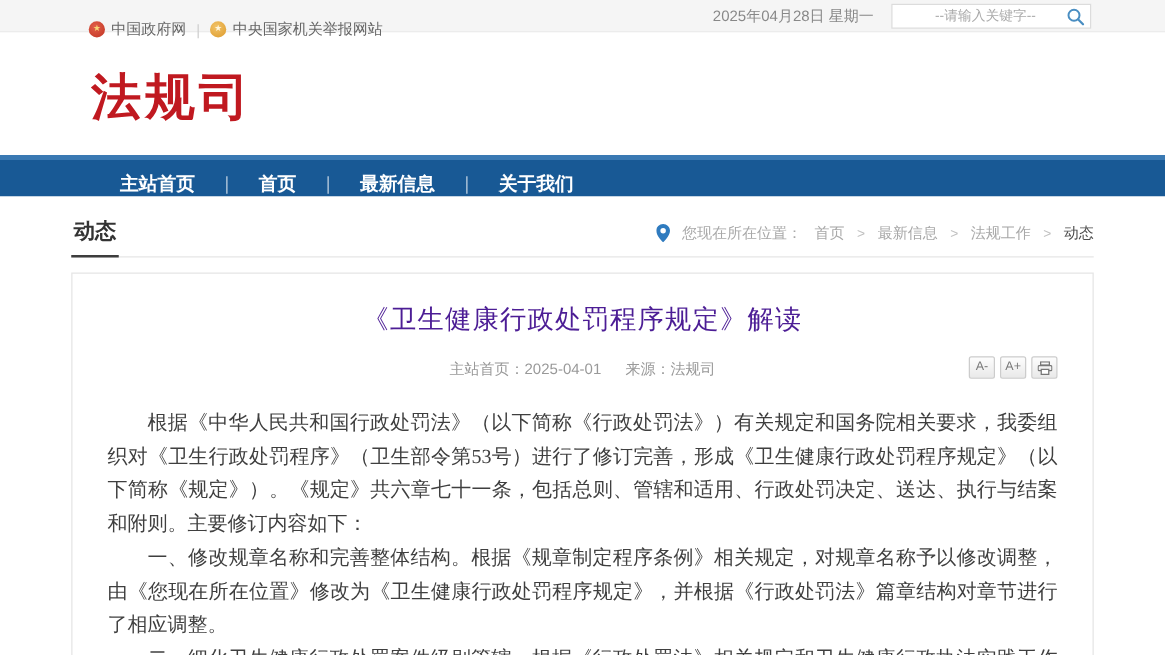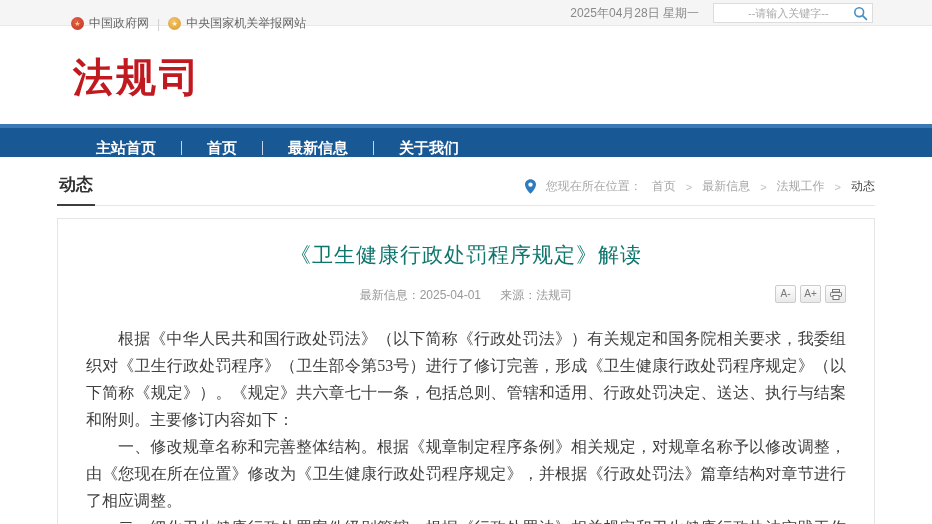--- a/index.html
+++ b/index.html
@@ -123,21 +123,21 @@
   .article-card {
     border: 1px solid #e5e5e5;
     margin-top: 12px;
     padding: 22px 28px 30px 28px;
     background: #fff;
     min-height: 300px;
   }
   .article-title {
     text-align: center;
     font-size: 21px; font-weight: 500;
-    color: #0f766e;
+    color: #4c1d95;
     letter-spacing: 1px;
   }
   .article-meta {
     position: relative;
     text-align: center;
     font-size: 12px; color: #999;
     margin-top: 16px;
     height: 20px;
     line-height: 20px;
   }
@@ -237,21 +237,21 @@
       <a>法规工作</a>
       <span class="crumb-sep">&gt;</span>
       <span class="crumb-current">动态</span>
     </div>
   </div>
 
   <div class="article-card">
     <h1 class="article-title">《卫生健康行政处罚程序规定》解读</h1>
 
     <div class="article-meta">
-      <span class="meta-part"><span>最新信息：</span><span>2025-04-01</span></span>
+      <span class="meta-part"><span>主站首页：</span><span>2025-04-01</span></span>
       <span class="meta-part"><span>来源：</span><span>法规司</span></span>
 
       <span class="meta-tools">
         <button class="tool-btn">A-</button>
         <button class="tool-btn">A+</button>
         <button class="tool-btn">
           <span style="display:inline-flex;">
             <svg width="12" height="11" viewBox="0 0 12 11">
               <rect x="2.5" y="0.5" width="7" height="2.5" fill="none" stroke="#777" stroke-width="1"></rect>
               <rect x="0.5" y="3.5" width="11" height="4" rx="0.8" fill="none" stroke="#777" stroke-width="1"></rect>

